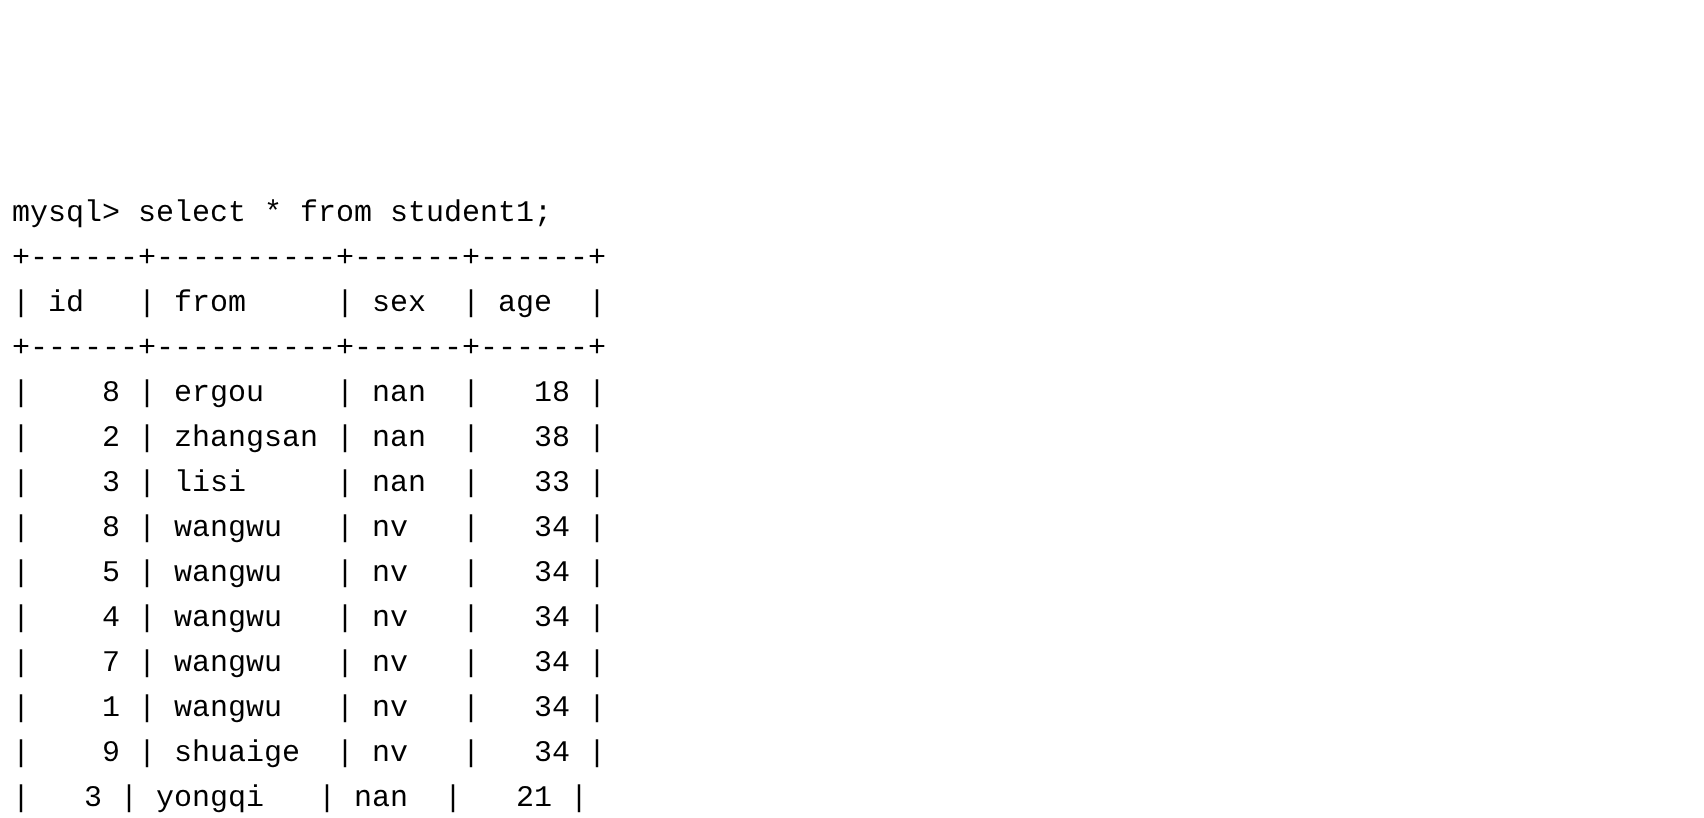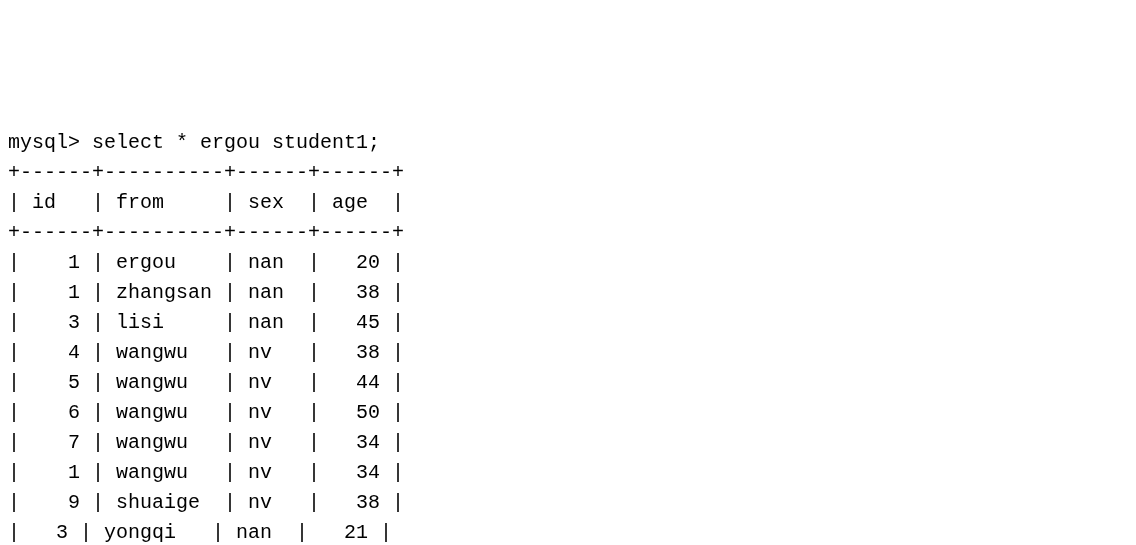--- a/index.html
+++ b/index.html
@@ -12,33 +12,33 @@
       color: #000000;
       white-space: pre;
       position: relative;
     }
   </style>
 </head>
 <body>
 
 
 
-<div><span>mysql&gt; </span><span>select * ergou student1;</span>
+<div><span>mysql&gt; </span><span>select * from student1;</span>
 <span>+------+----------+------+------+</span>
 <span>| id   | from     | sex  | age  |</span>
 <span>+------+----------+------+------+</span>
-<span>|    1 | ergou    | nan  |   20 |</span>
-<span>|    1 | zhangsan | nan  |   38 |</span>
-<span>|    3 | lisi     | nan  |   45 |</span>
-<span>|    4 | wangwu   | nv   |   38 |</span>
-<span>|    5 | wangwu   | nv   |   44 |</span>
-<span>|    6 | wangwu   | nv   |   50 |</span>
+<span>|    8 | ergou    | nan  |   18 |</span>
+<span>|    2 | zhangsan | nan  |   38 |</span>
+<span>|    3 | lisi     | nan  |   33 |</span>
+<span>|    8 | wangwu   | nv   |   34 |</span>
+<span>|    5 | wangwu   | nv   |   34 |</span>
+<span>|    4 | wangwu   | nv   |   34 |</span>
 <span>|    7 | wangwu   | nv   |   34 |</span>
 <span>|    1 | wangwu   | nv   |   34 |</span>
-<span>|    9 | shuaige  | nv   |   38 |</span>
+<span>|    9 | shuaige  | nv   |   34 |</span>
 <span>|   3 | yongqi   | nan  |   21 |</span>
 
 </div>
 
 
 
 
 
 
 </body></html>

